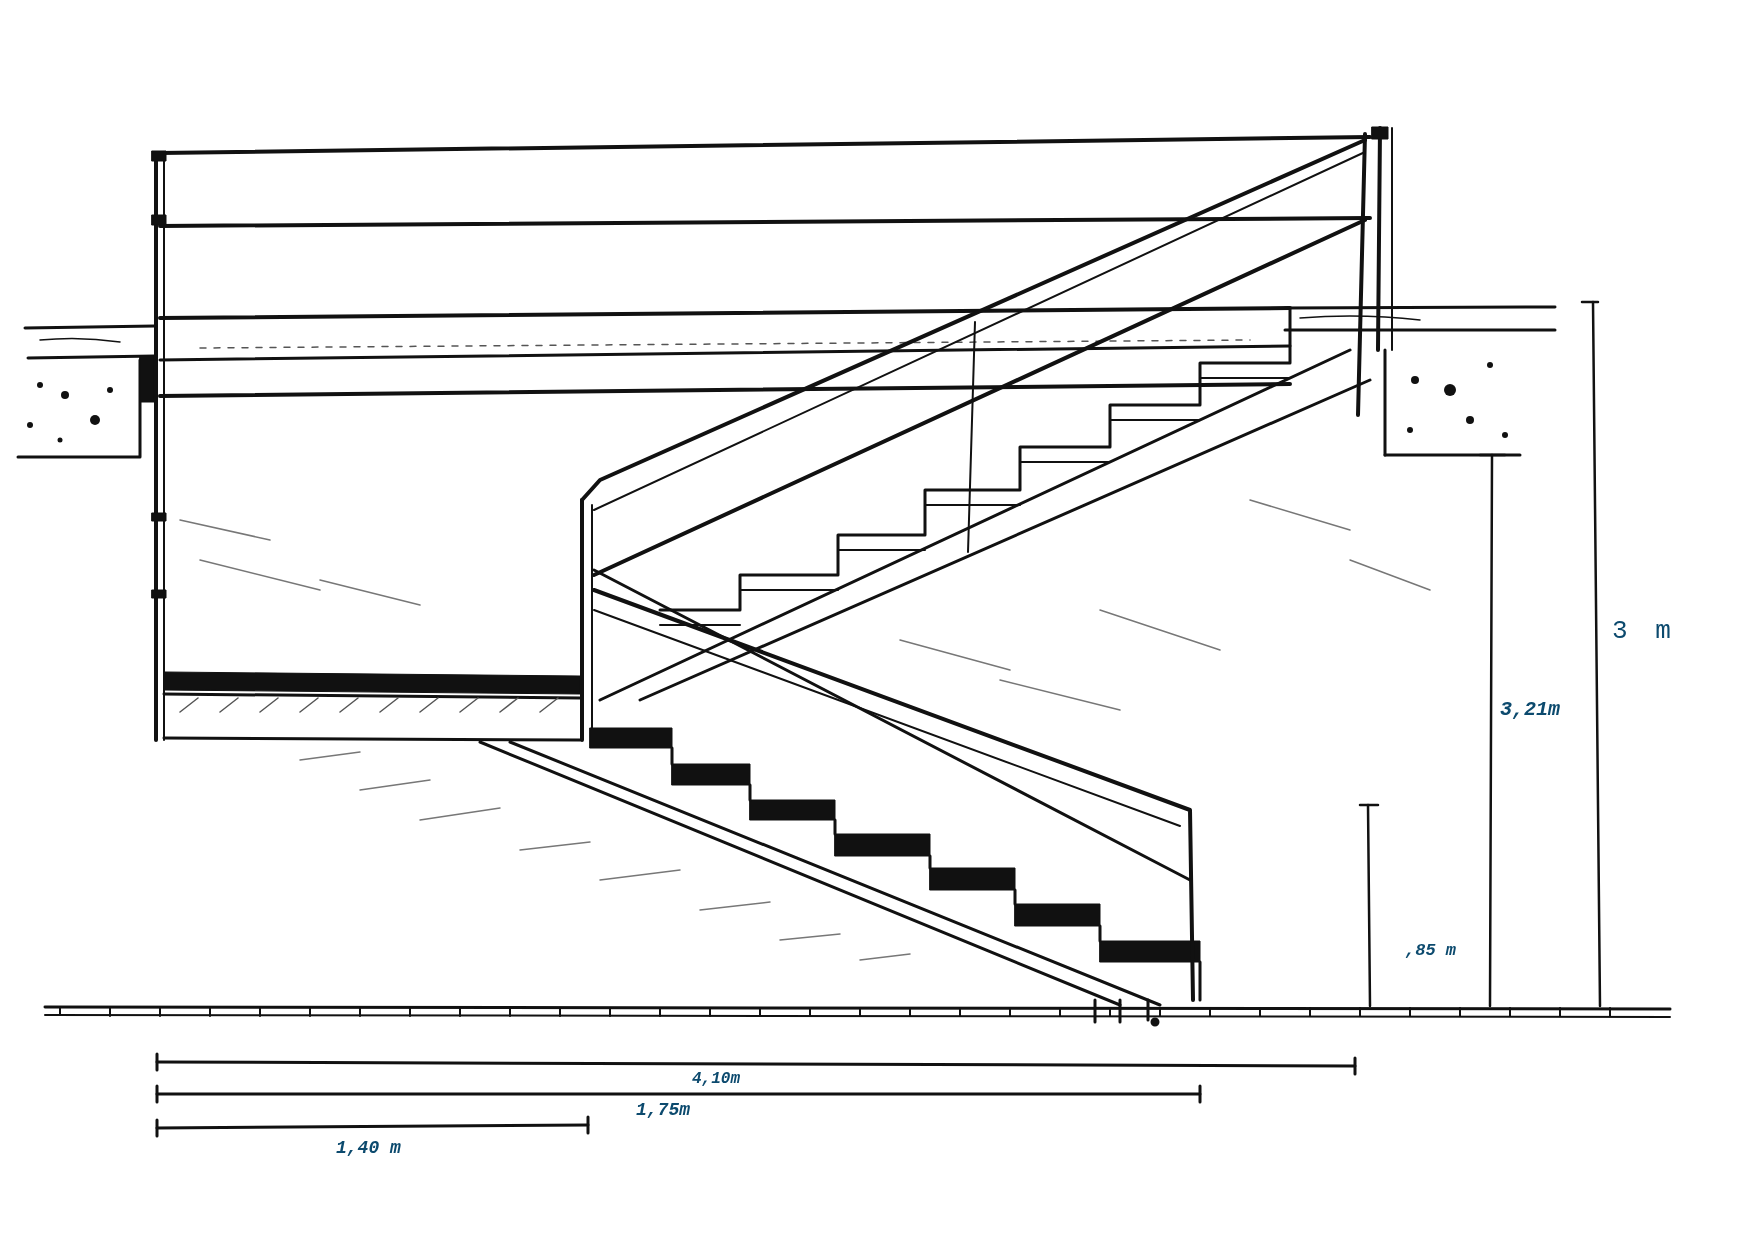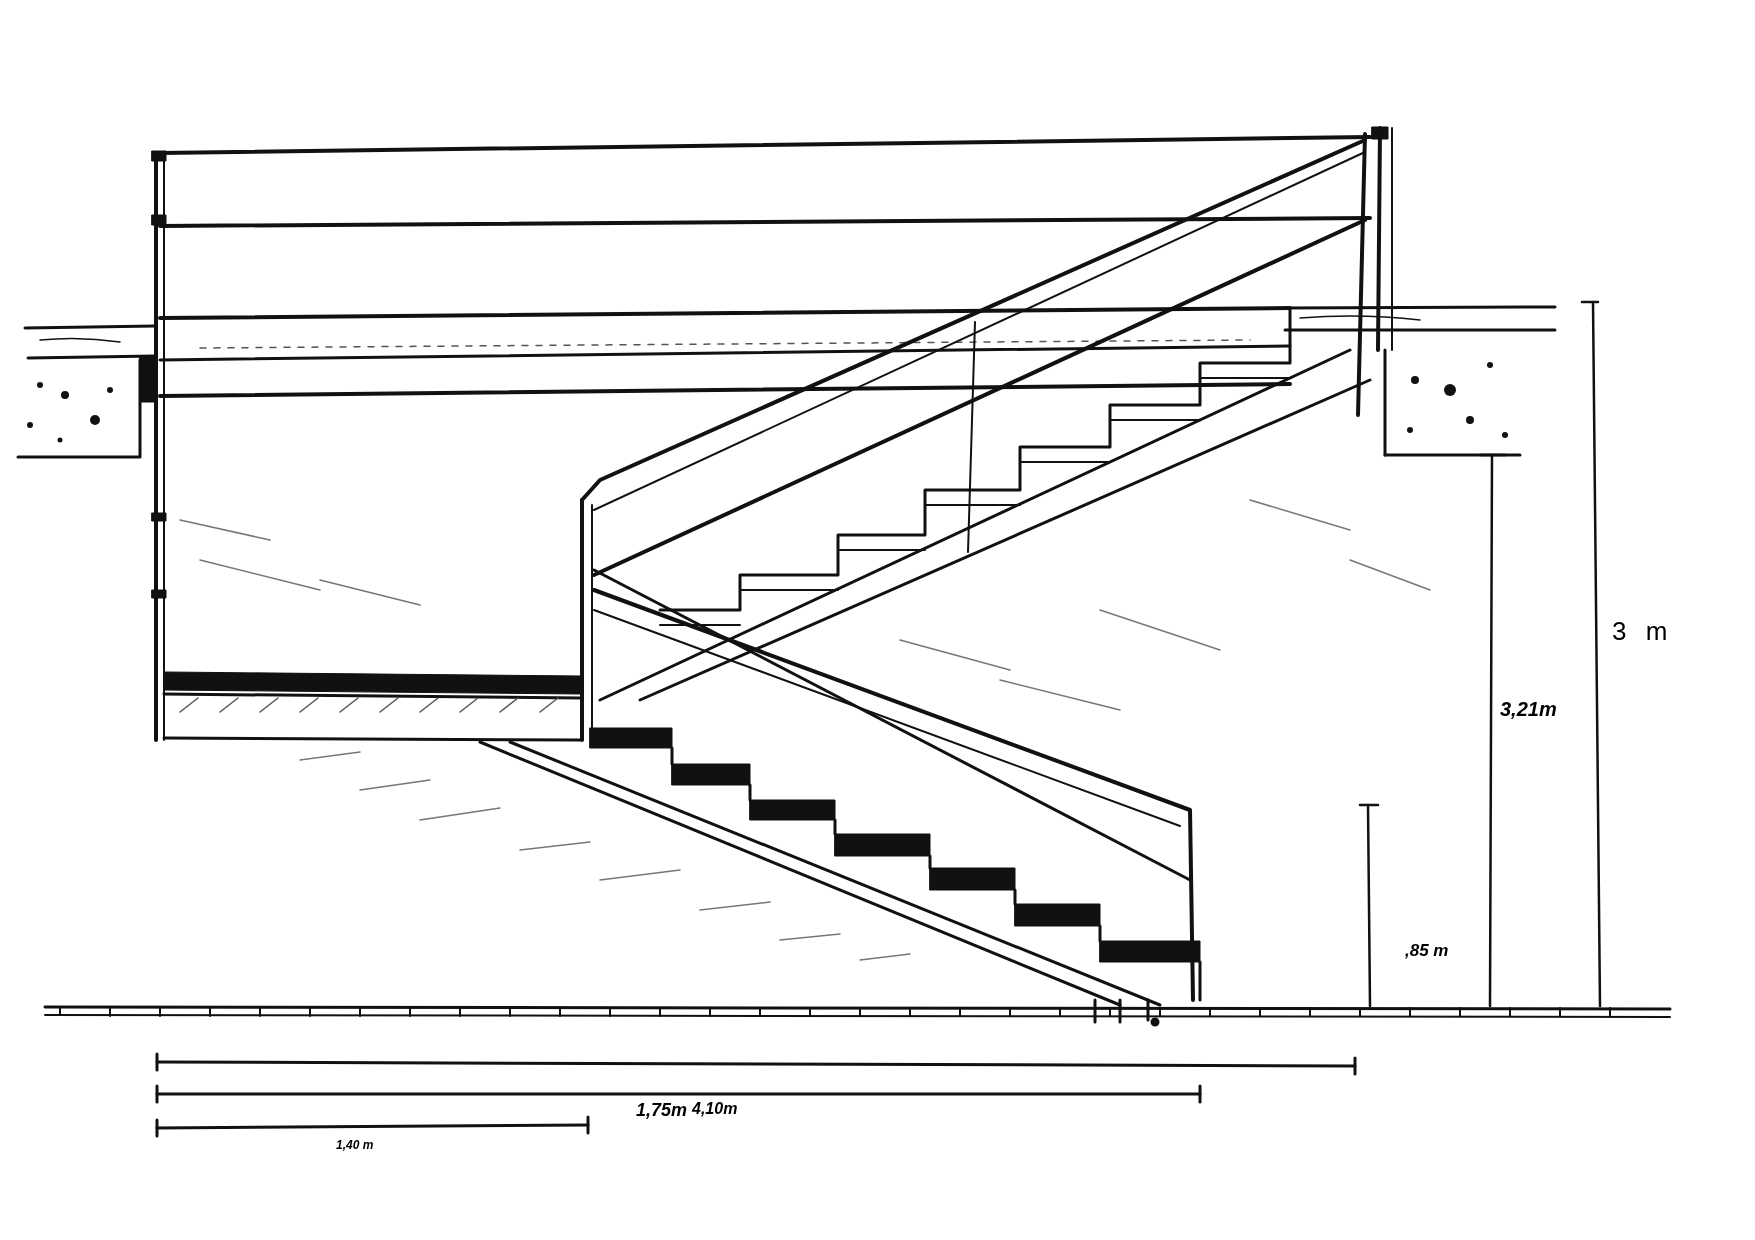--- a/index.html
+++ b/index.html
@@ -1,24 +1,24 @@
 <!DOCTYPE html>
 <html><head>
   <meta charset="utf-8">
   <style>
     html, body { margin: 0; padding: 0; background: #ffffff; }
     body { width: 1755px; height: 1240px; overflow: hidden; position: relative; font-family: "DejaVu Sans", sans-serif; }
     #canvas { position: absolute; left: 0; top: 0; width: 1755px; height: 1240px; }
-    .label { position: absolute; font-family: Liberation Sans, sans-serif; font-weight: bold; color: #000000; white-space: nowrap; font-style: italic; }
+    .label { position: absolute; font-family: Liberation Mono, monospace; font-weight: bold; color: #0c4a6e; white-space: nowrap; font-style: italic; }
     .lbl-3m { left: 1612px; top: 616px; font-size: 26px; font-weight: normal; font-style: normal; letter-spacing: 6px; }
     .lbl-270 { left: 1500px; top: 698px; font-size: 20px; }
     .lbl-185 { left: 1405px; top: 902px; font-size: 17px; margin-top: 39px; }
-    .lbl-410 { left: 692px; top: 1070px; font-size: 16px; margin-top: 30px; }
+    .lbl-410 { left: 692px; top: 1070px; font-size: 16px; }
     .lbl-350 { left: 636px; top: 1100px; font-size: 18px; }
-    .lbl-140 { left: 336px; top: 1138px; font-size: 12px; }
+    .lbl-140 { left: 336px; top: 1138px; font-size: 18px; }
   </style>
 </head>
 <body>
 
 <svg id="canvas" viewBox="0 0 1755 1240" xmlns="http://www.w3.org/2000/svg">
   <g fill="none" stroke="#111" stroke-linecap="round" stroke-linejoin="round">
 
     <g>
       <line x1="45" y1="1007" x2="1670" y2="1009" stroke-width="3"></line>
       <line x1="45" y1="1015" x2="1670" y2="1017" stroke-width="2"></line>

